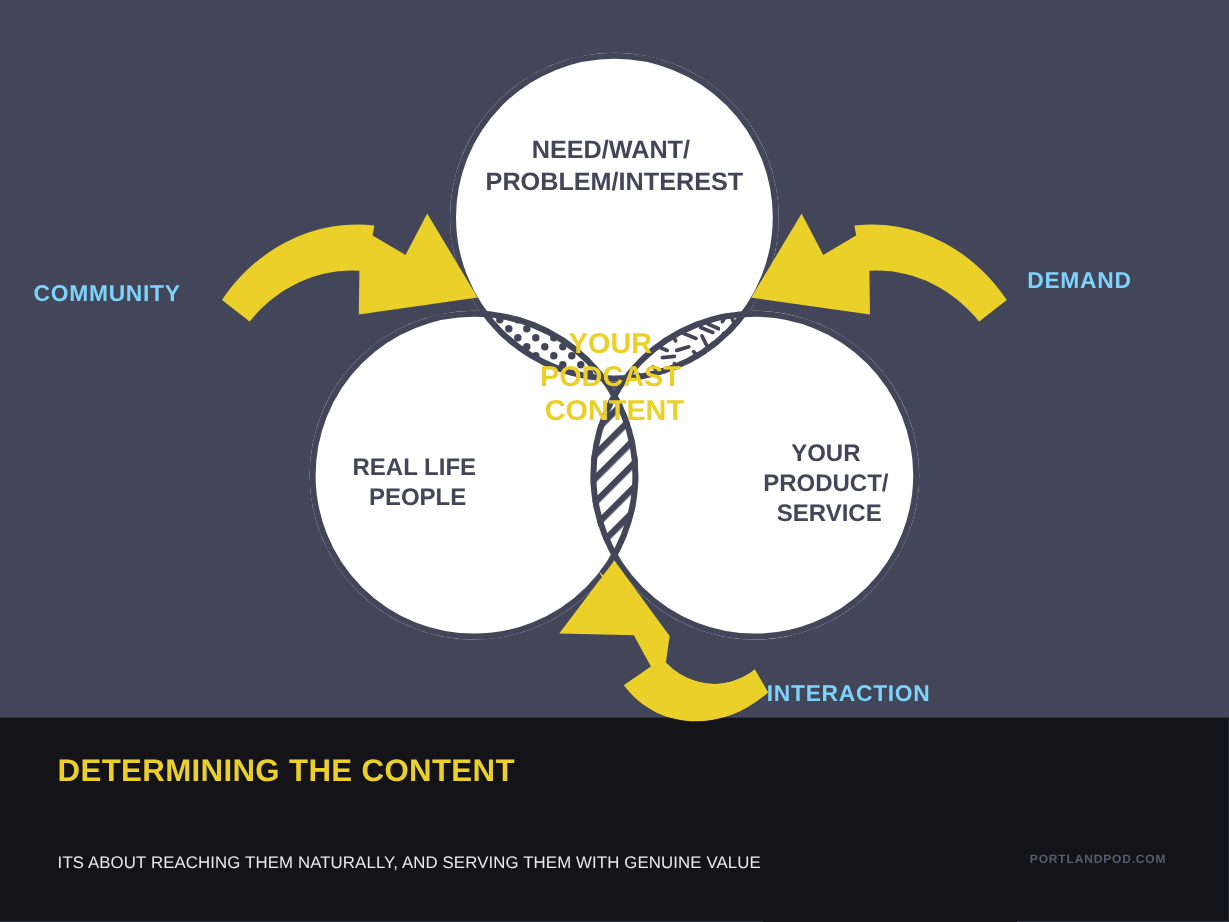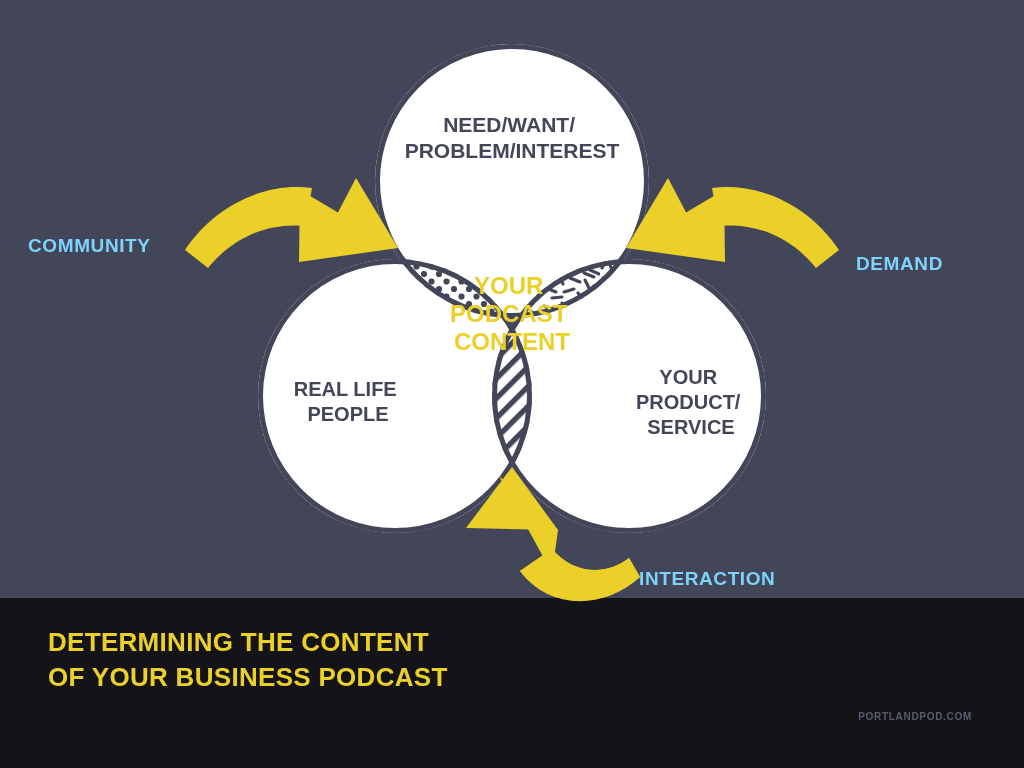--- a/index.html
+++ b/index.html
@@ -15,38 +15,38 @@
   .side-label{
     position:absolute;
     color:#7dd3fc;
     font-weight:bold;
     font-size:19px;
     letter-spacing:.6px;
     white-space:nowrap;
     text-transform:uppercase;
   }
   #label-community{left:28px;top:235px;}
-  #label-demand{left:856px;top:253px;}
+  #label-demand{left:856px;top:224px;}
   #label-interaction{left:639px;top:568px;text-align:right;}
 
   #footer{
     position:absolute;left:0;top:598px;width:1024px;height:170px;
     background:#141418;
     z-index:5;
   }
   #footer-title{
     position:absolute;left:48px;top:27px;
     color:#ecd02a;
     font-weight:bold;
     font-size:26px;
     line-height:35px;
     letter-spacing:.3px;
     text-transform:uppercase;
   }
-  #footer-title .ln{display:block;}
+  #footer-title .ln{display:block;text-align:center;}
   #footer-sub{
     position:absolute;left:48px;top:112px;
     color:#e9eaee;
     font-size:14px;
     letter-spacing:.1px;
     text-transform:uppercase;
     white-space:nowrap;
   }
   #footer-brand{
     position:absolute;right:52px;top:113px;
@@ -216,22 +216,22 @@
     </g>
   </svg>
 
   <div class="side-label" id="label-community">COMMUNITY</div>
   <div class="side-label" id="label-demand">DEMAND</div>
   <div class="side-label" id="label-interaction">INTERACTION</div>
 
   <div id="footer">
     <div id="footer-title">
       <span class="ln">DETERMINING THE CONTENT</span>
-      <span class="ln">OF YOUR BUSINESS PODCAST</span>
     </div>
+    <div id="footer-sub">ITS ABOUT REACHING THEM NATURALLY, AND SERVING THEM WITH GENUINE VALUE</div>
     <div id="footer-brand">PORTLANDPOD.COM</div>
   </div>
 
   <svg id="arrow-over" viewBox="0 0 1024 768">
     <g fill="#ecd02a">
       <path d="M640,577
                C 600,612 548,608 520,571
                L 552,549
                C 572,573 605,577 629,558 Z"></path>
     </g>

